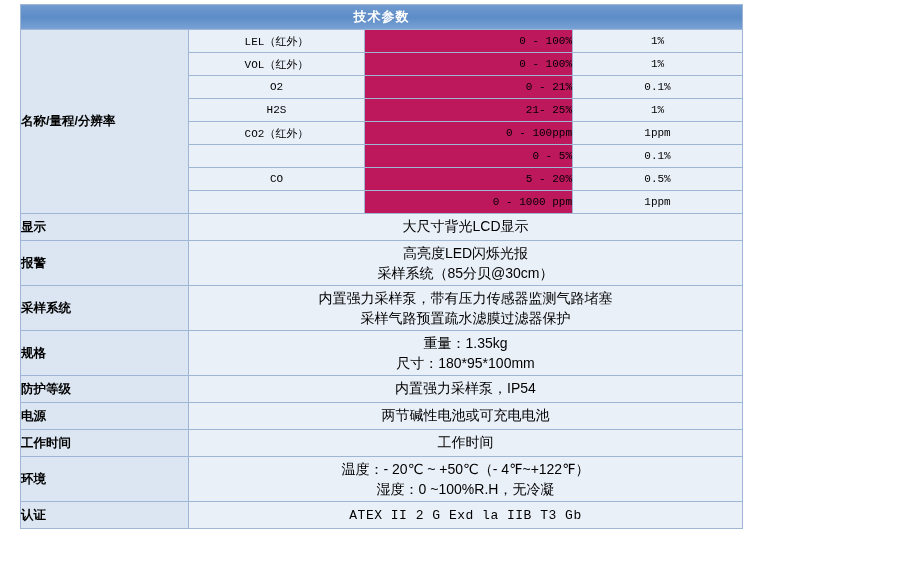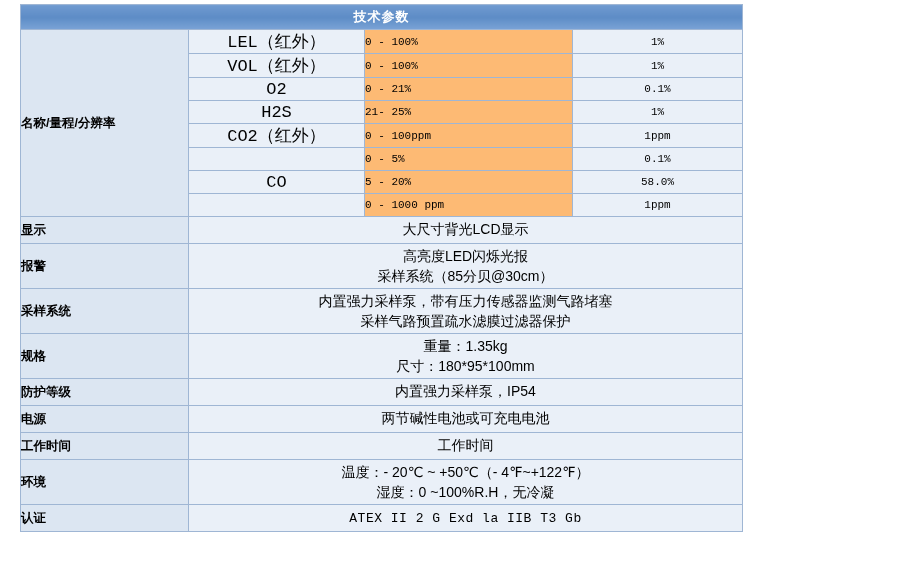--- a/index.html
+++ b/index.html
@@ -53,31 +53,31 @@
   }
   .value-cell {
     background: #eaf0f8;
     text-align: center;
     font-size: 11.5px;
     font-family: "Liberation Sans", "DejaVu Sans", sans-serif;
   }
   .sensor-name {
     width: 176px;
     text-align: center;
-    font-size: 17px;
+    font-size: 11px;
     font-family: "Liberation Mono", "DejaVu Sans Mono", monospace;
     background: #eaf0f8;
     height: 22px;
   }
   .sensor-range {
     width: 208px;
-    text-align: left;
+    text-align: right;
     font-size: 11px;
     font-family: "Liberation Mono", "DejaVu Sans Mono", monospace;
-    background: #fdba74;
+    background: #be185d;
     height: 22px;
   }
   .sensor-res {
     text-align: center;
     font-size: 11px;
     font-family: "Liberation Mono", "DejaVu Sans Mono", monospace;
     background: #eaf0f8;
     height: 22px;
   }
   .no-side-border {
@@ -152,21 +152,21 @@
         <td class="sensor-res">1ppm</td>
       </tr>
       <tr>
         <td class="sensor-name no-side-border"></td>
         <td class="sensor-range">0 - 5%</td>
         <td class="sensor-res">0.1%</td>
       </tr>
       <tr>
         <td class="sensor-name no-side-border">CO</td>
         <td class="sensor-range">5 - 20%</td>
-        <td class="sensor-res">58.0%</td>
+        <td class="sensor-res">0.5%</td>
       </tr>
       <tr>
         <td class="sensor-name" style="border-top:none;"></td>
         <td class="sensor-range">0 - 1000 ppm</td>
         <td class="sensor-res">1ppm</td>
       </tr>
 
       <tr class="simple-row">
         <td class="label-cell">显示</td>
         <td class="value-cell" colspan="3">

